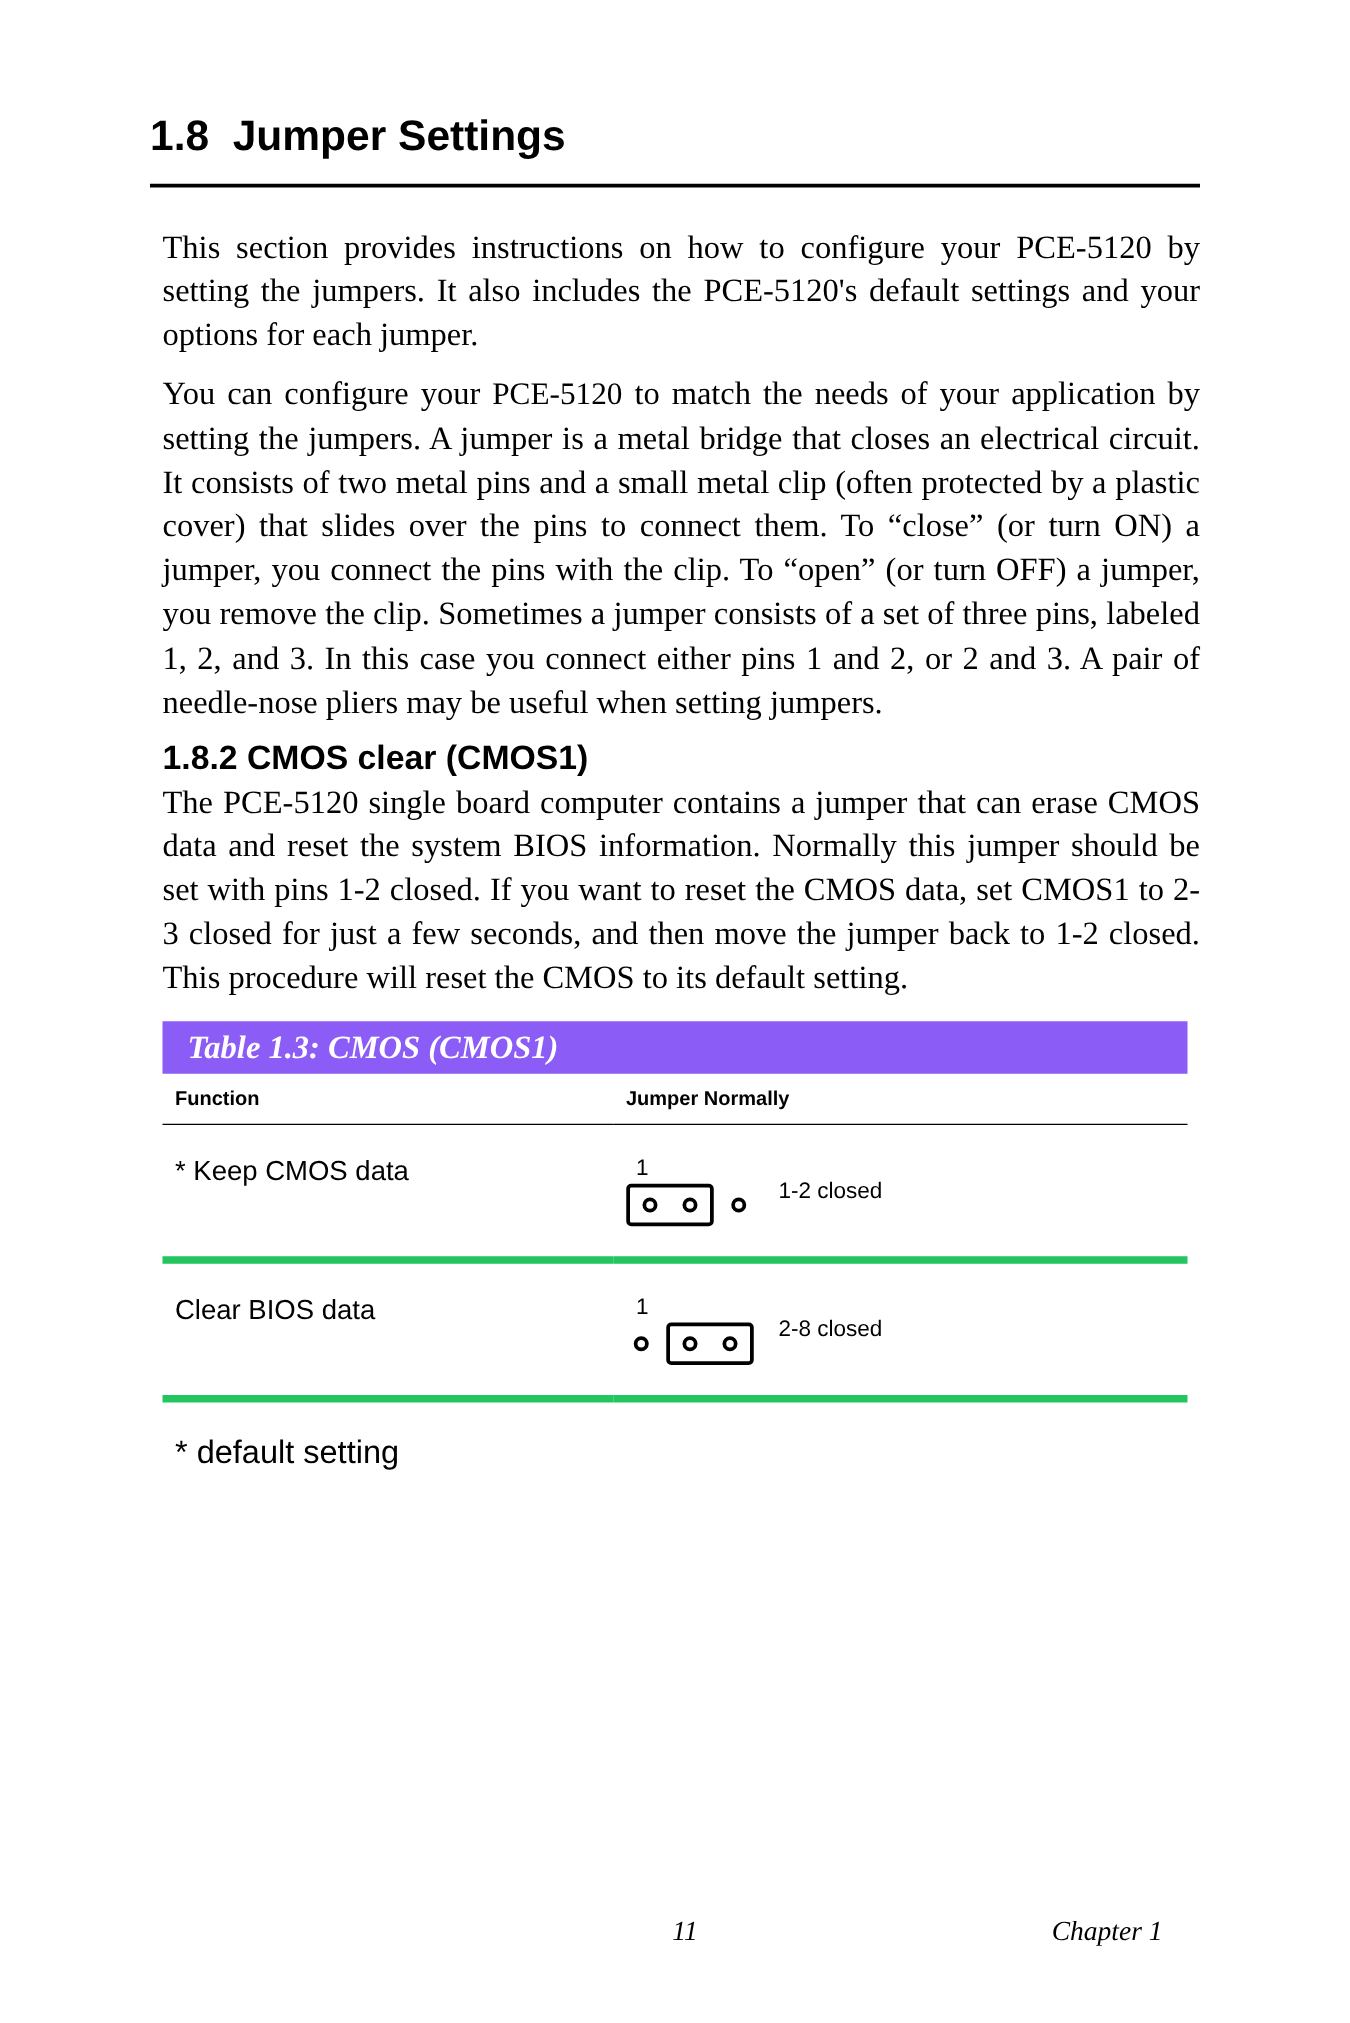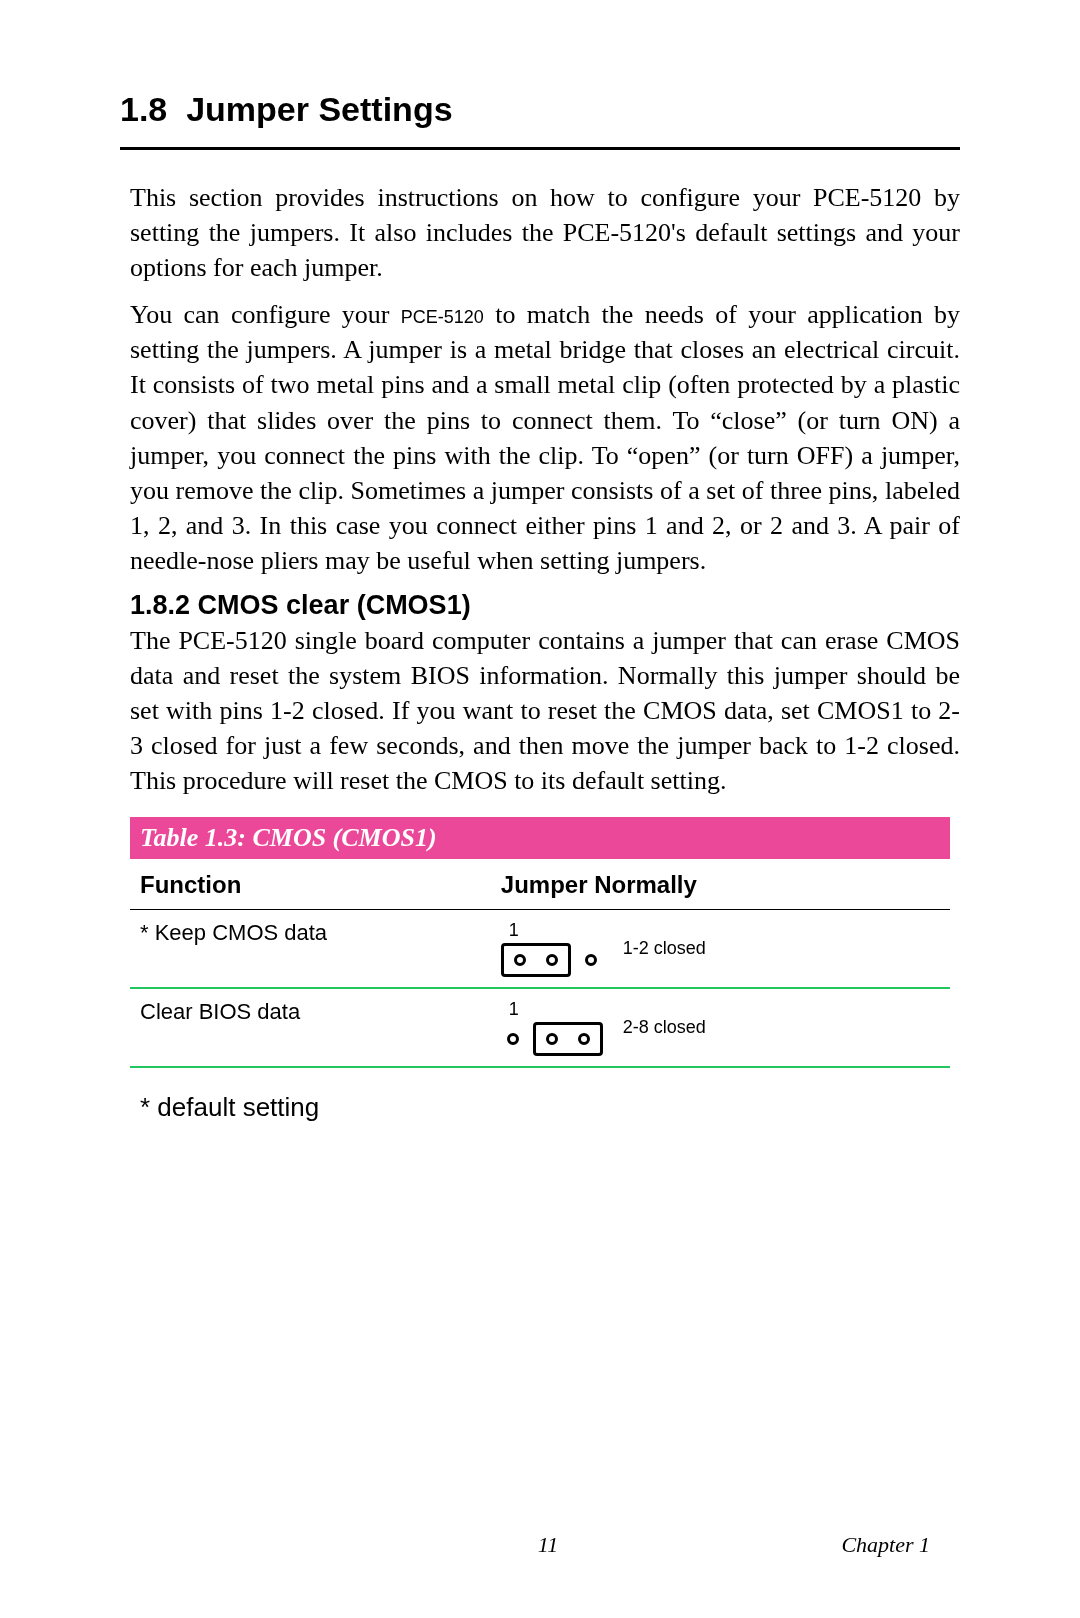--- a/index.html
+++ b/index.html
@@ -38,56 +38,56 @@
     text-align: justify;
     margin: 0 0 12px 10px;
   }
   .h2 {
     font-family: Arial, Helvetica, sans-serif;
     font-weight: bold;
     font-size: 27px;
     margin: 8px 0 2px 10px;
   }
   .pce-inline {
-    font-family: Liberation Sans, sans-serif;
-    font-size: 18px;
+    font-family: Liberation Serif, serif;
+    font-size: 25px;
   }
 
   
   .tbl {
     margin: 18px 0 0 10px;
     width: 820px;
     border-collapse: collapse;
     border: none;
   }
   .tbl-title-row td {
-    background: #ec4899;
+    background: #8b5cf6;
     color: #fff;
     font-family: "Times New Roman", Times, serif;
     font-style: italic;
     font-weight: bold;
     font-size: 26px;
-    padding: 6px 10px;
+    padding: 6px 20px;
     border: none;
   }
   .tbl-head td {
     font-family: Arial, Helvetica, sans-serif;
     font-weight: bold;
-    font-size: 24px;
+    font-size: 16px;
     padding: 12px 10px 10px 10px;
     border: none;
     border-bottom: 1.5px solid #000;
   }
   .tbl-row td {
     font-family: Arial, Helvetica, sans-serif;
     font-size: 22px;
-    padding: 10px 10px;
+    padding: 24px 10px;
     vertical-align: top;
     border: none;
-    border-bottom: 2px solid #22c55e;
+    border-bottom: 6px solid #22c55e;
   }
   .tbl-foot td {
     font-family: Arial, Helvetica, sans-serif;
     font-size: 26px;
     padding: 24px 10px;
     border: none;
   }
 
   
   .jumper-cell {

